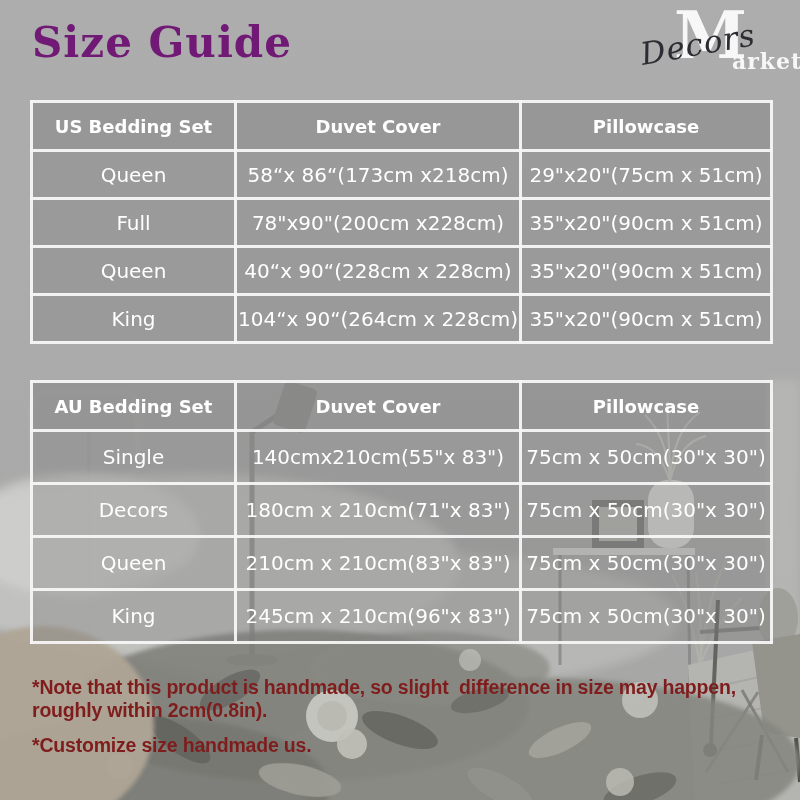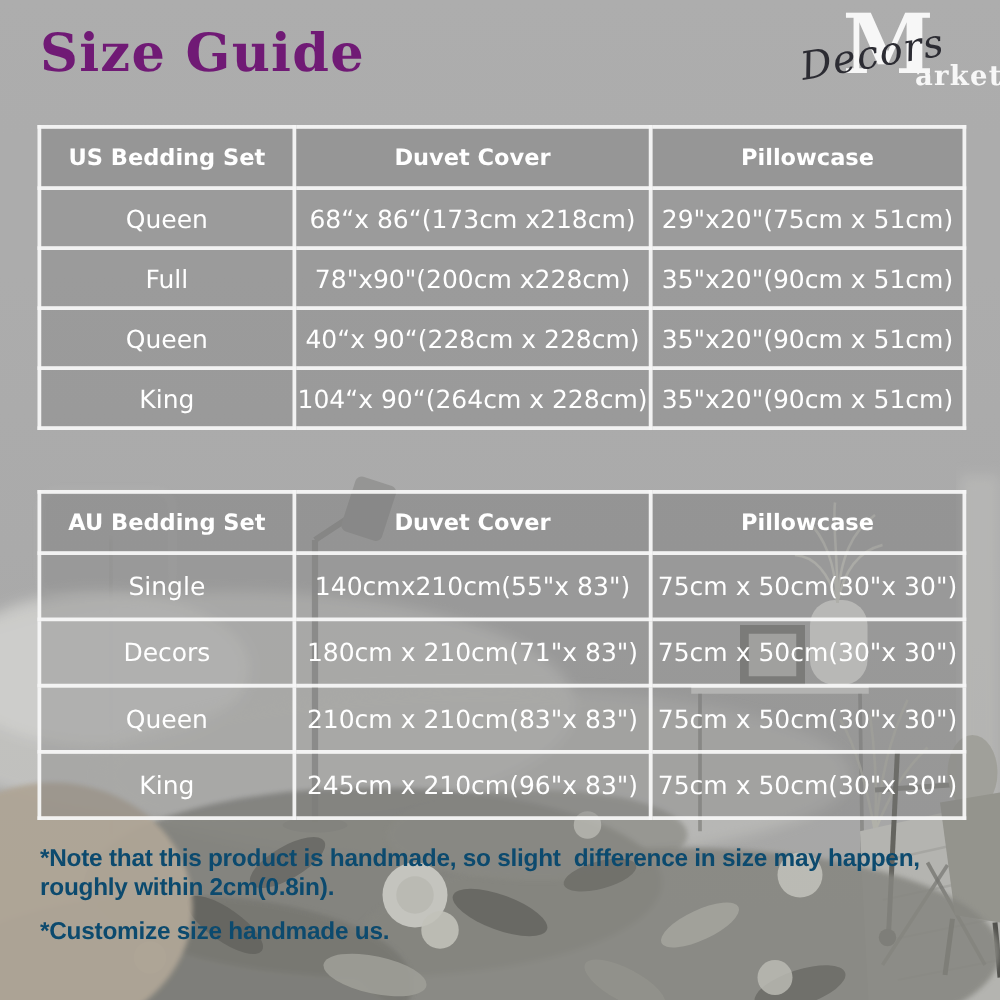--- a/index.html
+++ b/index.html
@@ -37,41 +37,41 @@
     font-family:"DejaVu Serif", serif;font-weight:bold;
     font-size:22px;color:#f7f7f7;letter-spacing:1px;
   }
 
   
   table.size{
     position:absolute;left:30px;width:740px;
     border-collapse:collapse;table-layout:fixed;
   }
   #table-us{top:100px;}
-  #table-au{top:392px;padding-left:24px;}
+  #table-au{top:380px;padding-left:24px;}
   table.size th, table.size td{
     border:3px solid rgba(246,246,246,0.95);
     text-align:center;vertical-align:middle;
     color:#ffffff;overflow:hidden;white-space:nowrap;
   }
   table.size th{
     background:rgba(118,118,118,0.42);
     font-family:"DejaVu Sans", sans-serif;
     font-weight:bold;font-size:18px;height:44px;
   }
   table.size td{
     background:rgba(125,125,125,0.36);
     font-family:"DejaVu Sans", sans-serif;
     font-size:20px;
   }
   #table-us td{height:43px;}
   #table-au td{height:48px;}
 
   
-  .notes{position:absolute;left:32px;top:676px;width:756px;color:#0c4a6e;}
+  .notes{position:absolute;left:32px;top:676px;width:756px;color:#7f1d1d;}
   .notes .line{
     font-size:19.5px;font-weight:bold;line-height:1.16;
     letter-spacing:-0.2px;white-space:pre-wrap;
   }
   .notes .para{margin:0 0 13px 0;}
 </style>
 </head>
 <body>
 
 <svg id="scene" width="800" height="800" viewBox="0 0 800 800" xmlns="http://www.w3.org/2000/svg">
@@ -207,21 +207,21 @@
         <col style="width:251px">
       </colgroup>
     <tbody>
         <tr>
       <th>US Bedding Set</th>
       <th>Duvet Cover</th>
       <th>Pillowcase</th>
     </tr>
     <tr>
       <td>Queen</td>
-      <td>68“x 86“(173cm x218cm)</td>
+      <td>58“x 86“(173cm x218cm)</td>
       <td>29"x20"(75cm x 51cm)</td>
     </tr>
     <tr>
       <td>Full</td>
       <td>78"x90"(200cm x228cm)</td>
       <td>35"x20"(90cm x 51cm)</td>
     </tr>
     <tr>
       <td>Queen</td>
       <td>40“x 90“(228cm x 228cm)</td>

